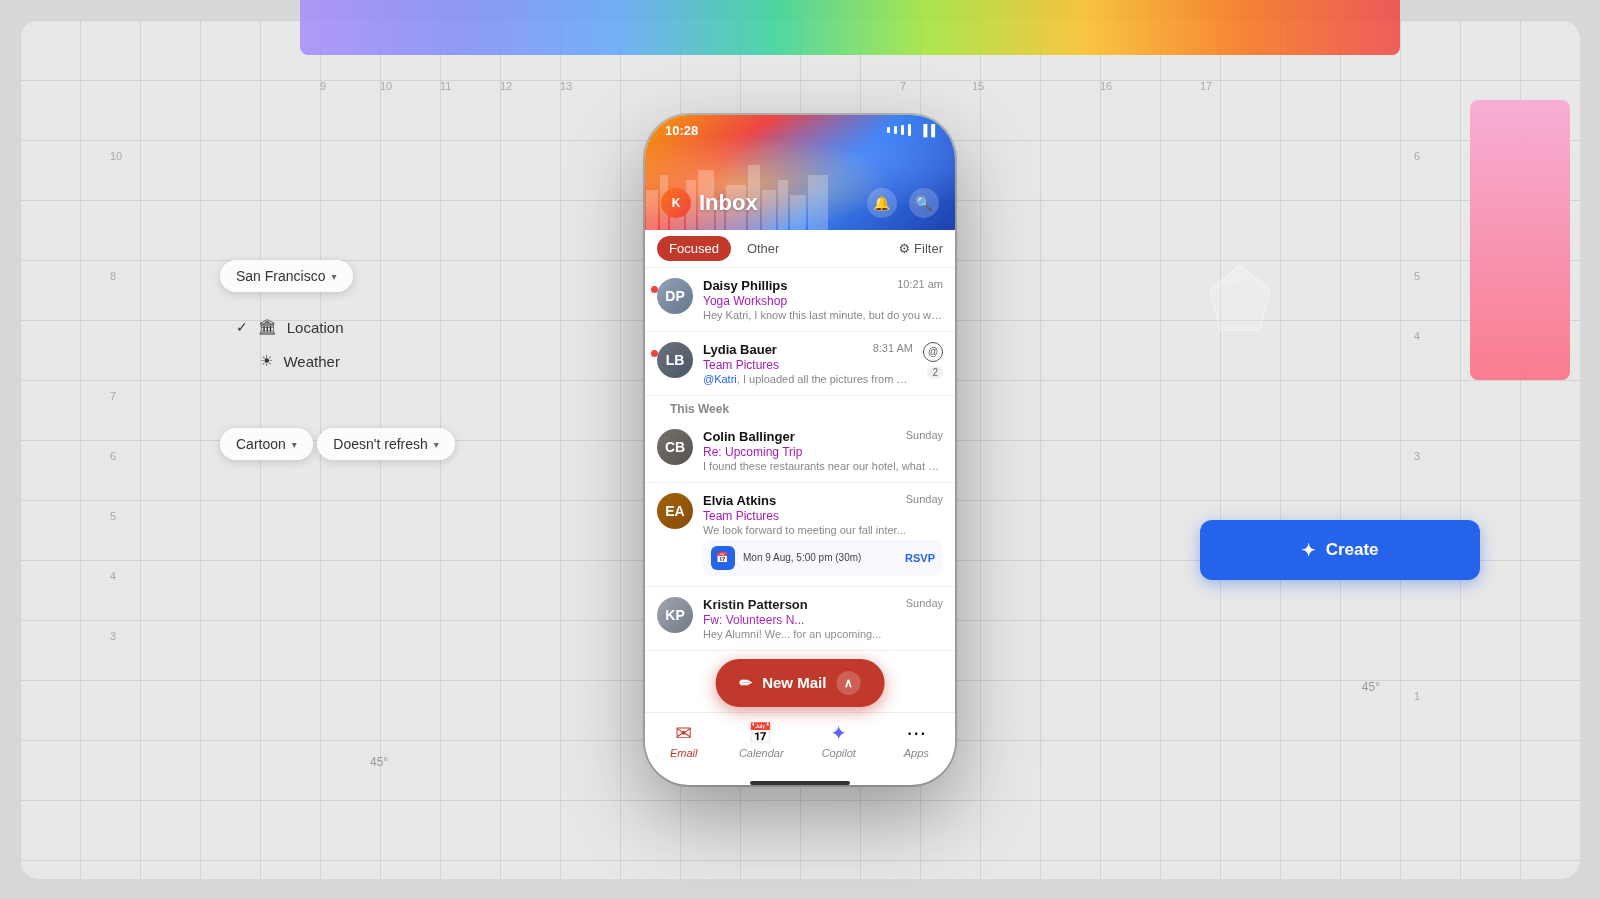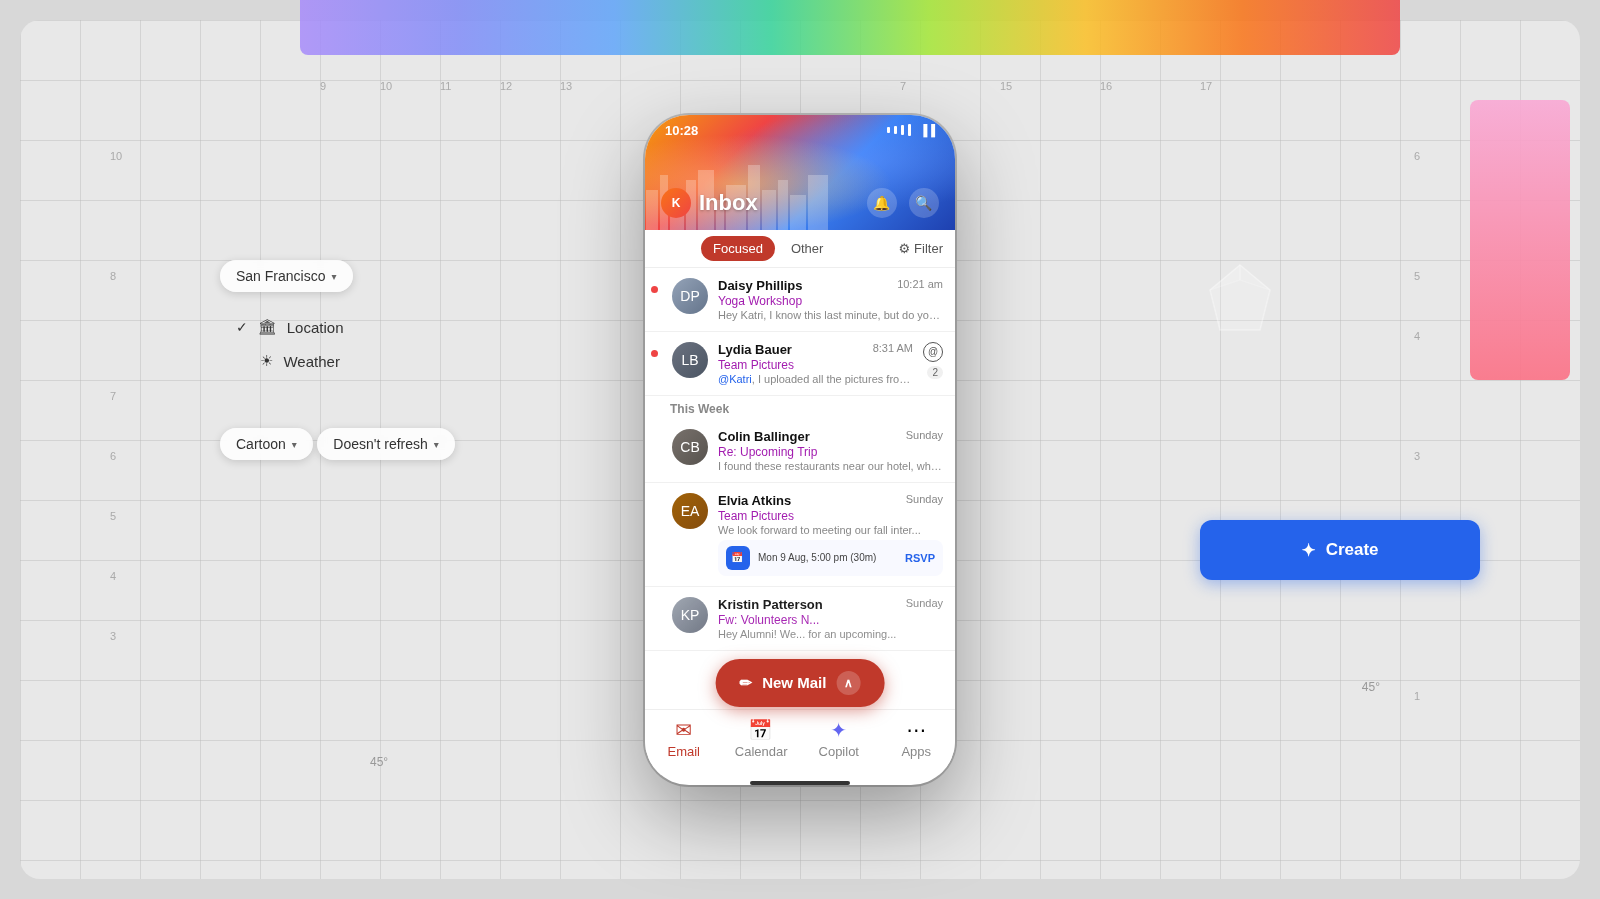--- a/index.html
+++ b/index.html
@@ -289,21 +289,20 @@
       border-radius: 20px;
       font-size: 13px;
       font-weight: 500;
       color: #555;
       cursor: pointer;
     }
 
     .tab.active {
       background: #c0392b;
       color: white;
-      margin-left: 44px;
     }
 
     .tab-filter {
       margin-left: auto;
       display: flex;
       align-items: center;
       gap: 4px;
       color: #555;
       font-size: 13px;
     }
@@ -327,23 +326,22 @@
     .email-avatar {
       width: 36px;
       height: 36px;
       border-radius: 50%;
       flex-shrink: 0;
       overflow: hidden;
       display: flex;
       align-items: center;
       justify-content: center;
       font-size: 14px;
-      font-weight: normal;
-      color: white;
-      margin-left: 15px;
+      font-weight: bold;
+      color: white;
     }
 
     .unread-dot {
       position: absolute;
       left: 6px;
       top: 18px;
       width: 7px;
       height: 7px;
       background: #ef4444;
       border-radius: 50%;
@@ -478,22 +476,23 @@
       flex-direction: column;
       align-items: center;
       gap: 2px;
     }
 
     .bottom-icon {
       font-size: 20px;
     }
 
     .bottom-label {
-      font-size: 13px;
+      font-size: 11px;
       color: #888;
+      font-style: italic;
     }
 
     .bottom-tab.active .bottom-label {
       color: #c0392b;
     }
 
     
     .new-mail-btn {
       position: absolute;
       bottom: 78px;
@@ -556,21 +555,21 @@
 <span class="grid-num" style="left:110px; top:510px;">5</span>
 <span class="grid-num" style="left:110px; top:570px;">4</span>
 <span class="grid-num" style="left:110px; top:630px;">3</span>
 
 <span class="grid-num" style="top:80px; left:320px;">9</span>
 <span class="grid-num" style="top:80px; left:380px;">10</span>
 <span class="grid-num" style="top:80px; left:440px;">11</span>
 <span class="grid-num" style="top:80px; left:500px;">12</span>
 <span class="grid-num" style="top:80px; left:560px;">13</span>
 <span class="grid-num" style="top:80px; left:900px;">7</span>
-<span class="grid-num" style="top:80px; left:1000px;">15</span>
+<span class="grid-num" style="top:80px; left:972px;">15</span>
 <span class="grid-num" style="top:80px; left:1100px;">16</span>
 <span class="grid-num" style="top:80px; left:1200px;">17</span>
 
 <span class="grid-num" style="right:180px; top:150px;">6</span>
 <span class="grid-num" style="right:180px; top:270px;">5</span>
 <span class="grid-num" style="right:180px; top:330px;">4</span>
 <span class="grid-num" style="right:180px; top:450px;">3</span>
 <span class="grid-num" style="right:180px; top:570px;">2</span>
 <span class="grid-num" style="right:180px; top:690px;">1</span>
 

